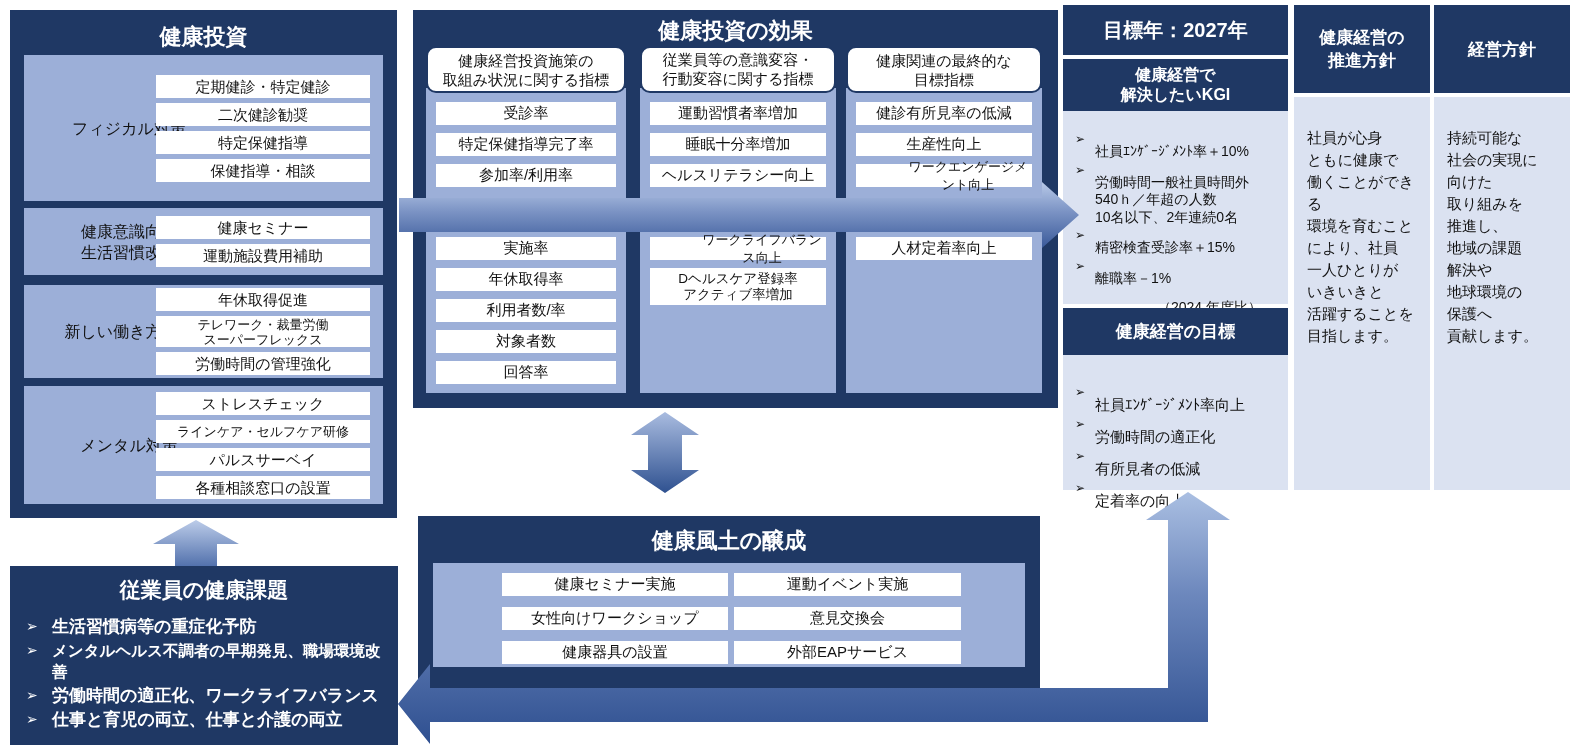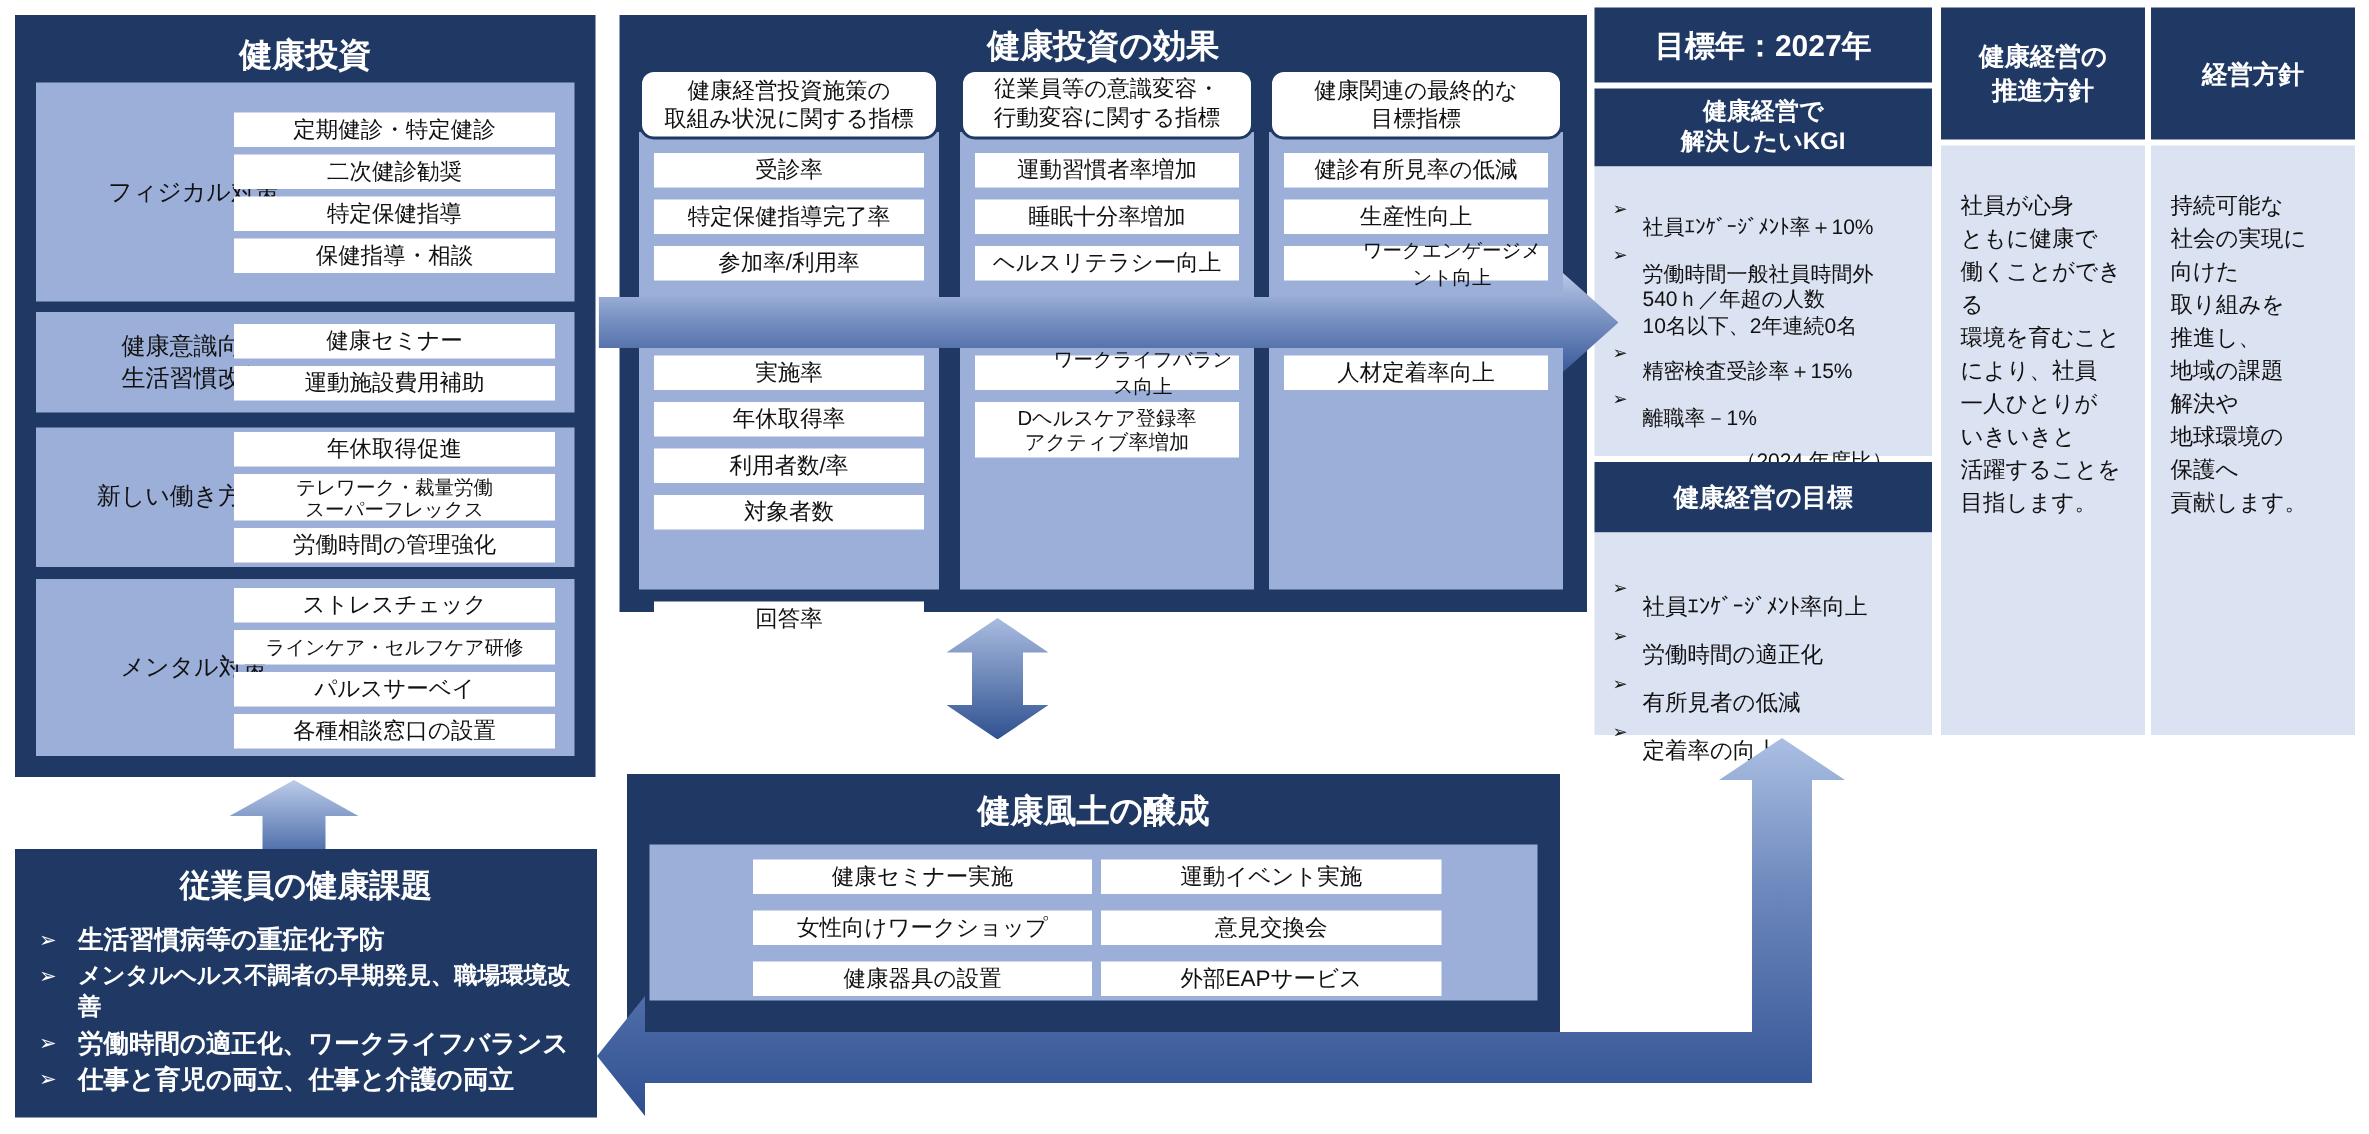--- a/index.html
+++ b/index.html
@@ -38,21 +38,21 @@
   .c1{left:13px;width:200px;} .c2{left:227px;width:196px;} .c3{left:433px;width:196px;}
   .hdrbox{position:absolute;top:36px;height:47px;background:#fff;border:2px solid #1f3864;border-radius:10px;
           display:flex;align-items:center;justify-content:center;text-align:center;font-size:15px;
           line-height:19px;white-space:pre-line;z-index:2;box-sizing:border-box;}
   .h1{left:13px;width:200px;} .h2{left:227px;width:196px;font-family:Liberation Serif, serif;} .h3{left:433px;width:196px;}
   .col .box{position:absolute;left:10px;right:10px;height:23px;background:#fff;display:flex;
             align-items:center;justify-content:center;font-size:15px;text-align:center;}
   .col .box.small{font-size:13px;padding-left:48px;}
   .col .box.twoline{height:37px;font-size:13.5px;line-height:16px;white-space:pre-line;}
   .u1{top:14px;} .u2{top:45px;} .u3{top:76px;}
-  .l1{top:149px;} .l2{top:180px;} .l3{top:211px;} .l4{top:242px;} .l5{top:273px;margin-top:40px;}
+  .l1{top:149px;} .l2{top:180px;} .l3{top:211px;} .l4{top:242px;} .l5{top:273px;}
 
   
   #culture{left:418px;top:493px;width:622px;height:187px;margin-top:23px;}
   #culture .ptitle{top:10px;font-size:22px;}
   .cinner{position:absolute;left:15px;top:47px;width:592px;height:104px;background:#9cafd8;}
   .cinner .box{position:absolute;height:23px;background:#fff;display:flex;align-items:center;
                justify-content:center;font-size:15px;}
   .ccl{left:69px;width:226px;text-align:center;} .ccr{left:301px;width:227px;}
   .r1{top:10px;} .r2{top:44px;} .r3{top:78px;}
 

